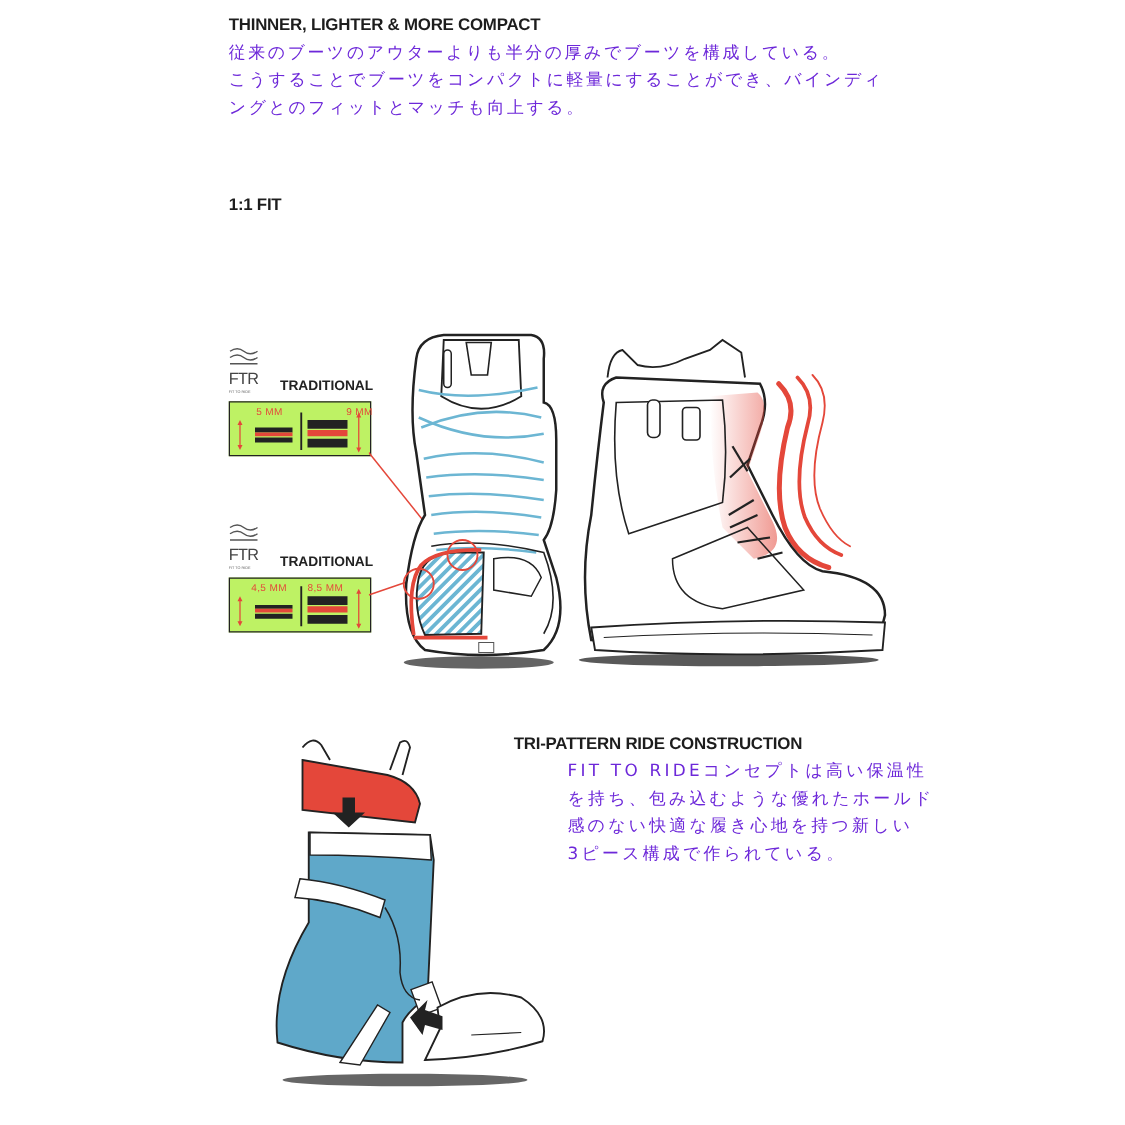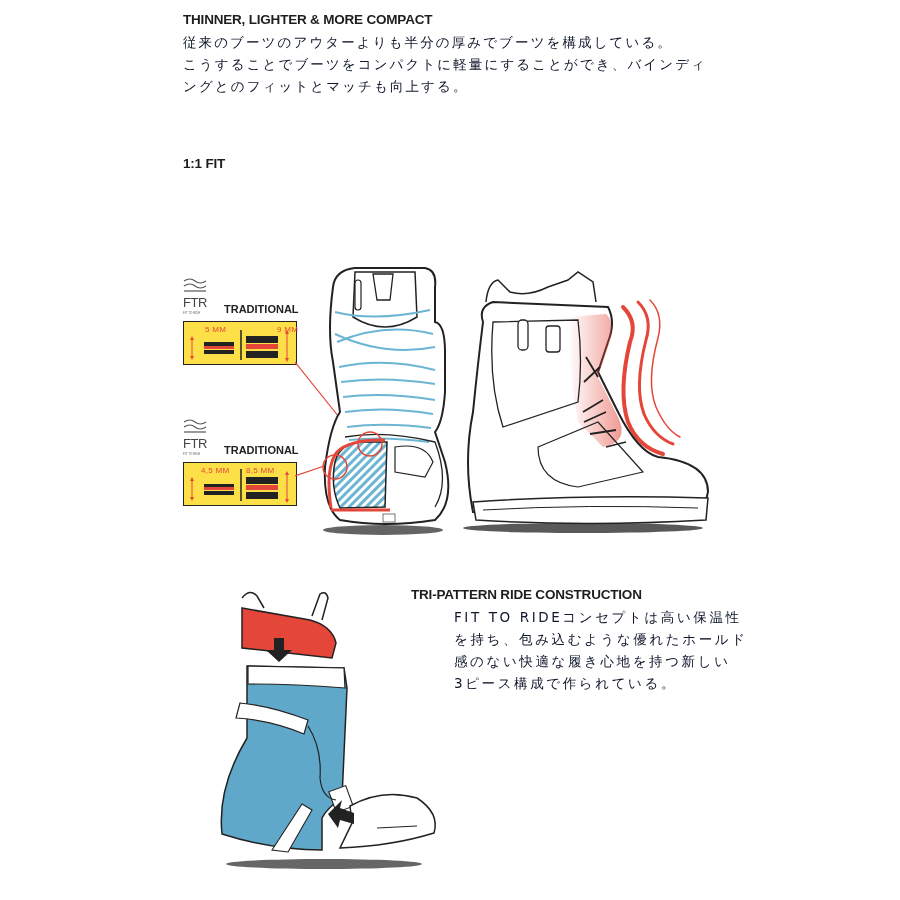--- a/index.html
+++ b/index.html
@@ -1,25 +1,25 @@
 <!DOCTYPE html>
 <html><head>
 <meta charset="utf-8">
 <style>
   html, body { margin: 0; padding: 0; background: #ffffff; }
   body { width: 900px; height: 900px; position: relative; overflow: hidden; font-family: "DejaVu Sans", sans-serif; color: #3a3a3a; }
   .abs { position: absolute; }
   .heading { font-family: "Liberation Sans", sans-serif; font-weight: bold; font-size: 13.5px; color: #1d1d1d; letter-spacing: -0.2px; white-space: nowrap; }
-  .jp { font-size: 13.5px; line-height: 22px; color: #0f172a; letter-spacing: 2.1px; white-space: nowrap; }
+  .jp { font-size: 13.5px; line-height: 22px; color: #6d28d9; letter-spacing: 2.1px; white-space: nowrap; }
   .jp div { height: 22px; }
   .legend { position: absolute; width: 120px; }
   .ftr-row { display: flex; align-items: flex-end; gap: 16px; }
   .ftr-mark { width: 26px; }
   .trad { font-family: "Liberation Sans", sans-serif; font-weight: bold; font-size: 11px; color: #222; letter-spacing: 0; padding-bottom: 2px; }
-  .mm-box { position: absolute; border: 1.5px solid #222; width: 114px; height: 44px; box-sizing: border-box; background: #fde047; }
+  .mm-box { position: absolute; border: 1.5px solid #222; width: 114px; height: 44px; box-sizing: border-box; background: #bef264; }
   .mm-label { position: absolute; font-family: "Liberation Sans", sans-serif; font-size: 8px; color: #e4473a; letter-spacing: 0.3px; white-space: nowrap; }
   svg { display: block; }
 </style>
 </head>
 <body>
 
 <div class="abs heading" style="left:183px; top:12px;">THINNER, LIGHTER &amp; MORE COMPACT</div>
 <div class="abs jp" style="left:183px; top:31px;">
   <div>従来のブーツのアウターよりも半分の厚みでブーツを構成している。</div>
   <div>こうすることでブーツをコンパクトに軽量にすることができ、バインディ</div>

